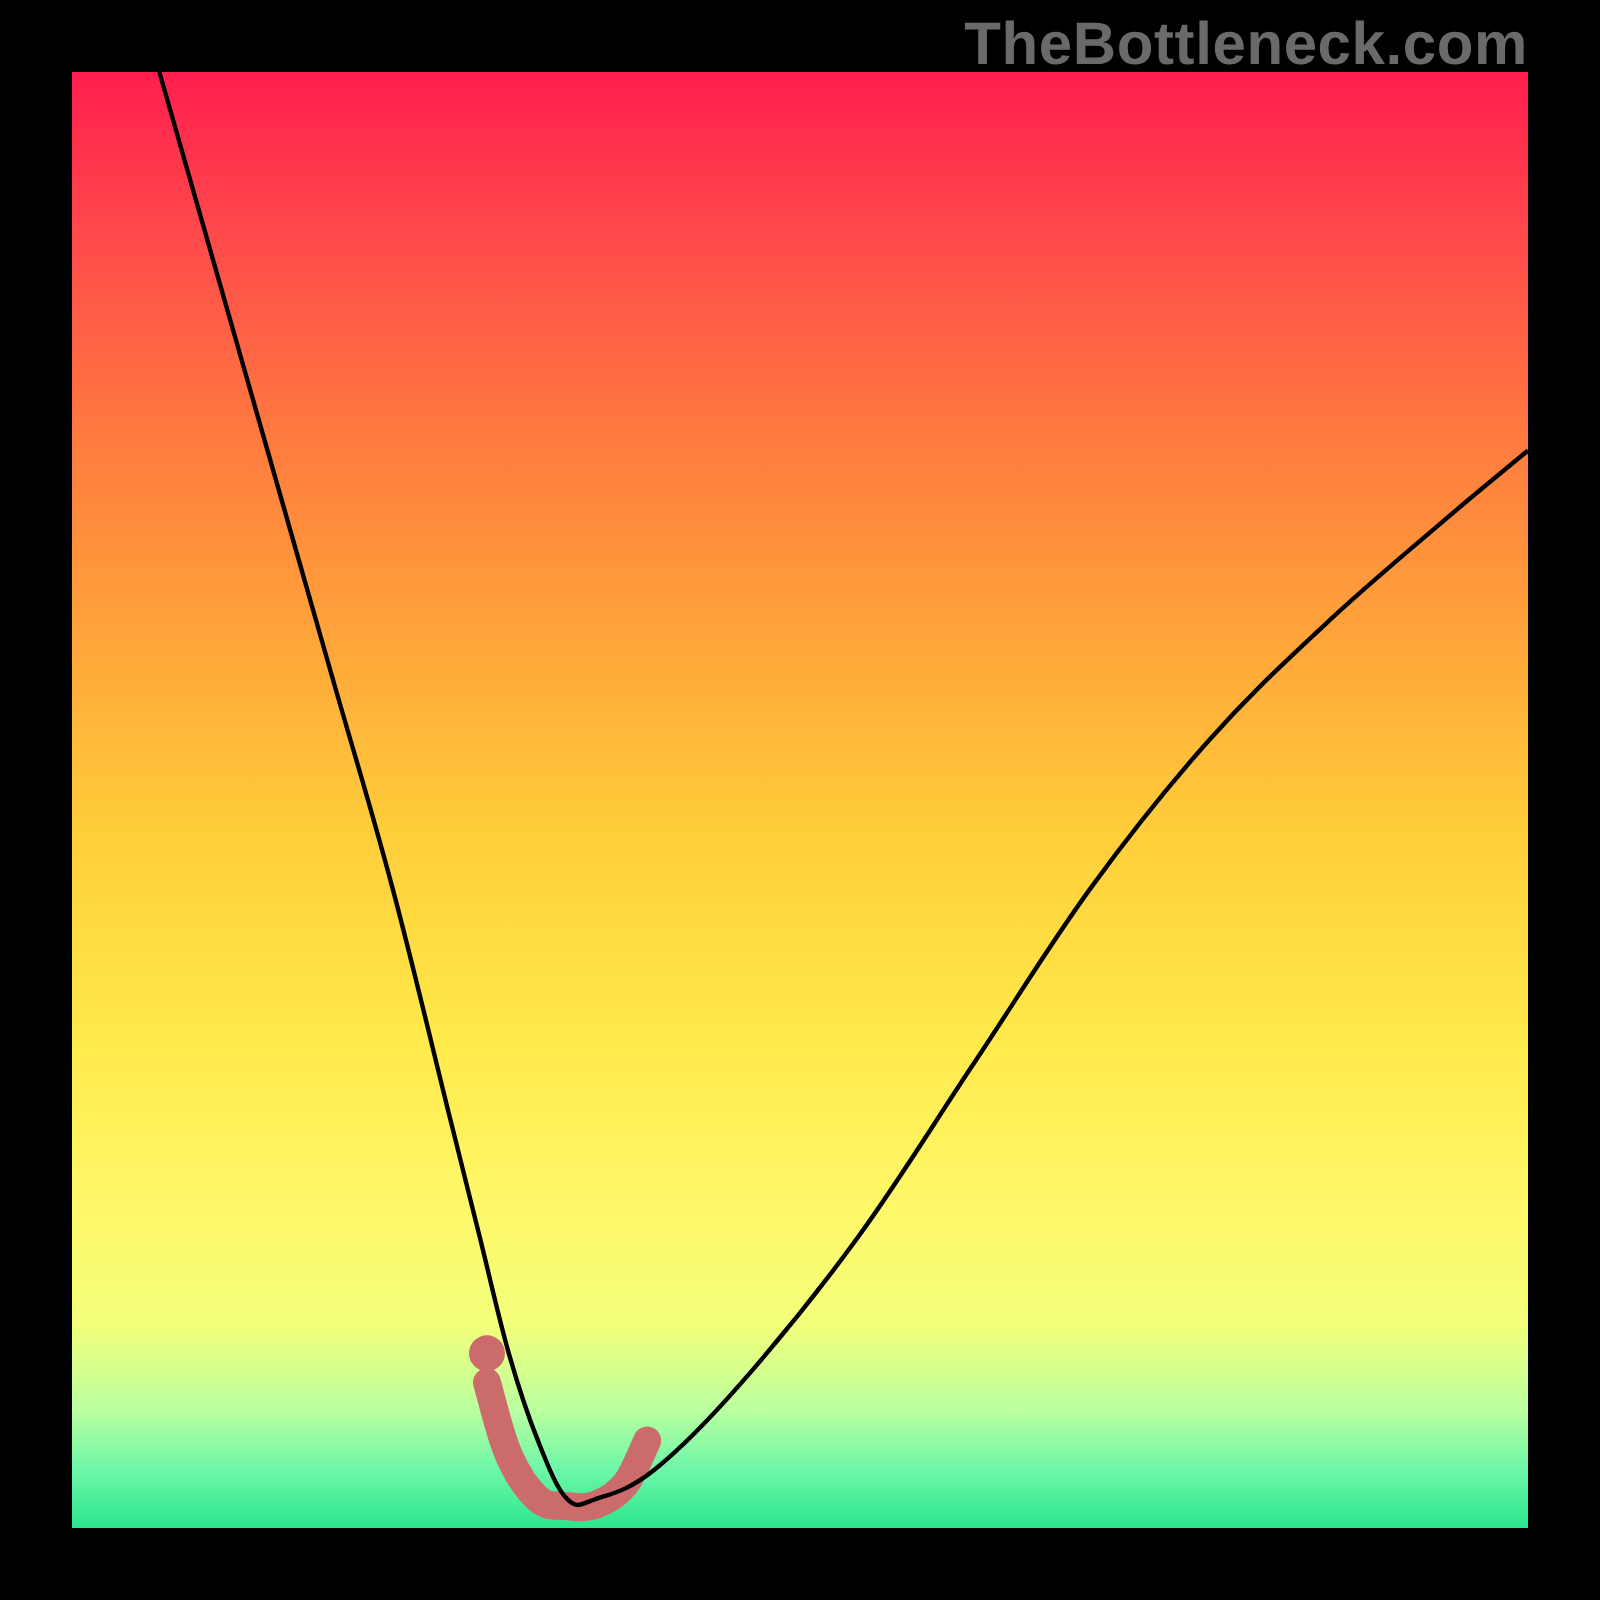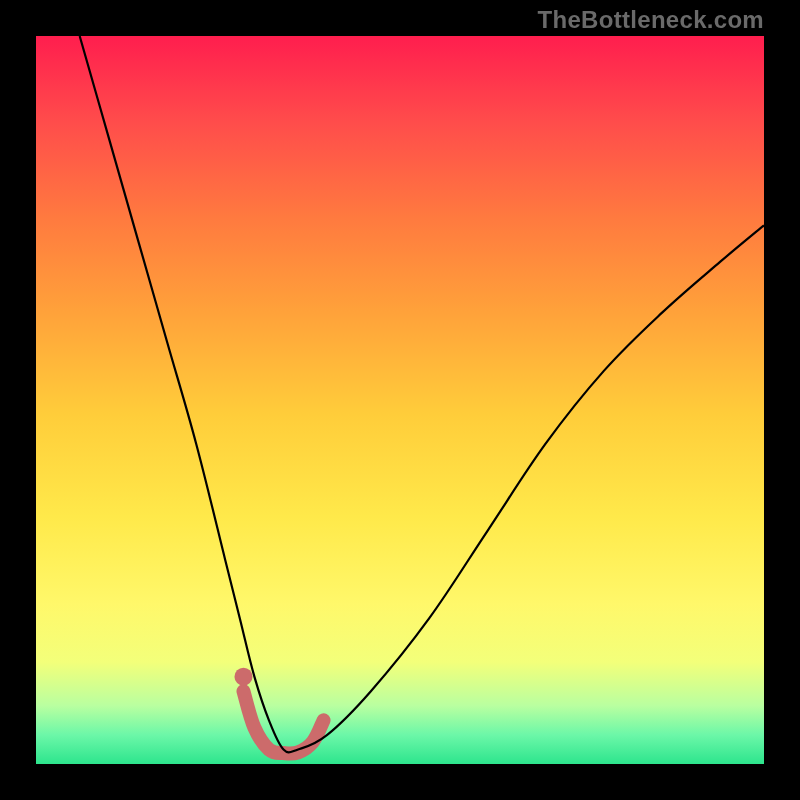--- a/index.html
+++ b/index.html
@@ -61,21 +61,21 @@
     fill: #cc6b6b;
   }
 </style>
 </head>
 <body>
 
 <div class="frame">
 
   <div class="plot-area" style="left: 36px; top: 36px; width: 728px; height: 728px;"></div>
 
-  <div class="watermark" style="right: 36px; top: 6px; font-size: 24px;">TheBottleneck.com</div>
+  <div class="watermark" style="right: 36px; top: 6px; font-size: 30px;">TheBottleneck.com</div>
 
   <svg class="curves" width="800" height="800">
     <path class="highlight" d="M 243.48 691.2 C 245.44559999999998 697.7520000000001, 249.8136 717.1168, 254.4 727.6 C 258.9864 738.0832, 263.71840000000003 744.8535999999999, 268.96000000000004 749.4399999999999 C 274.20160000000004 754.0264, 278.2784 752.55584, 283.52 753.08 C 288.7616 753.6041600000001, 292.8384 754.3176, 298.08 752.352 C 303.3216 750.3864, 308.05359999999996 747.92576, 312.64 742.16 C 317.2264 736.39424, 321.5944 724.2511999999999, 323.56 720.3199999999999"></path>
     <circle class="highlight-dot" r="9" cx="243.48" cy="676.64"></circle>
     <path class="curve-main" d="M 79.68 36 C 84.92160000000001 54.345600000000005, 98.3168 101.2288, 108.8 137.92000000000002 C 119.2832 174.61120000000003, 127.43680000000002 203.14880000000002, 137.92000000000002 239.84000000000003 C 148.40320000000003 276.5312, 156.5568 305.06880000000007, 167.04 341.76000000000005 C 177.52319999999997 378.45120000000003, 185.6768 404.36800000000005, 196.16 443.68000000000006 C 206.6432 482.9920000000001, 217.4176 528.7103999999999, 225.28 560.16 C 233.1424 591.6096, 234.59840000000003 597.4336, 239.84000000000003 618.4 C 245.08160000000004 639.3664, 249.1584 658.2944, 254.4 676.64 C 259.6416 694.9856, 263.71840000000003 707.2159999999999, 268.96000000000004 720.3199999999999 C 274.20160000000004 733.424, 278.2784 744.1984, 283.52 749.4399999999999 C 288.7616 754.6815999999999, 290.2176 752.0608, 298.08 749.4399999999999 C 305.94239999999996 746.8191999999999, 314.096 745.3632, 327.2 734.88 C 340.304 724.3968, 352.5344 712.1664000000001, 370.88 691.2 C 389.2256 670.2336, 408.1536 647.2288, 429.12 618.4 C 450.0864 589.5712, 466.39360000000005 562.4896, 487.36 531.04 C 508.3264 499.5904, 524.6335999999999 472.50880000000006, 545.5999999999999 443.68000000000006 C 566.5663999999999 414.85120000000006, 582.8736 394.4672, 603.84 370.88 C 624.8064 347.2928, 641.1136 332.296, 662.08 312.64 C 683.0464000000001 292.984, 701.9744 277.4048000000001, 720.3199999999999 261.68000000000006 C 738.6655999999999 245.95520000000008, 756.1376 231.83200000000002, 764 225.28"></path>
   </svg>
 
 </div>
 
 </body></html>

